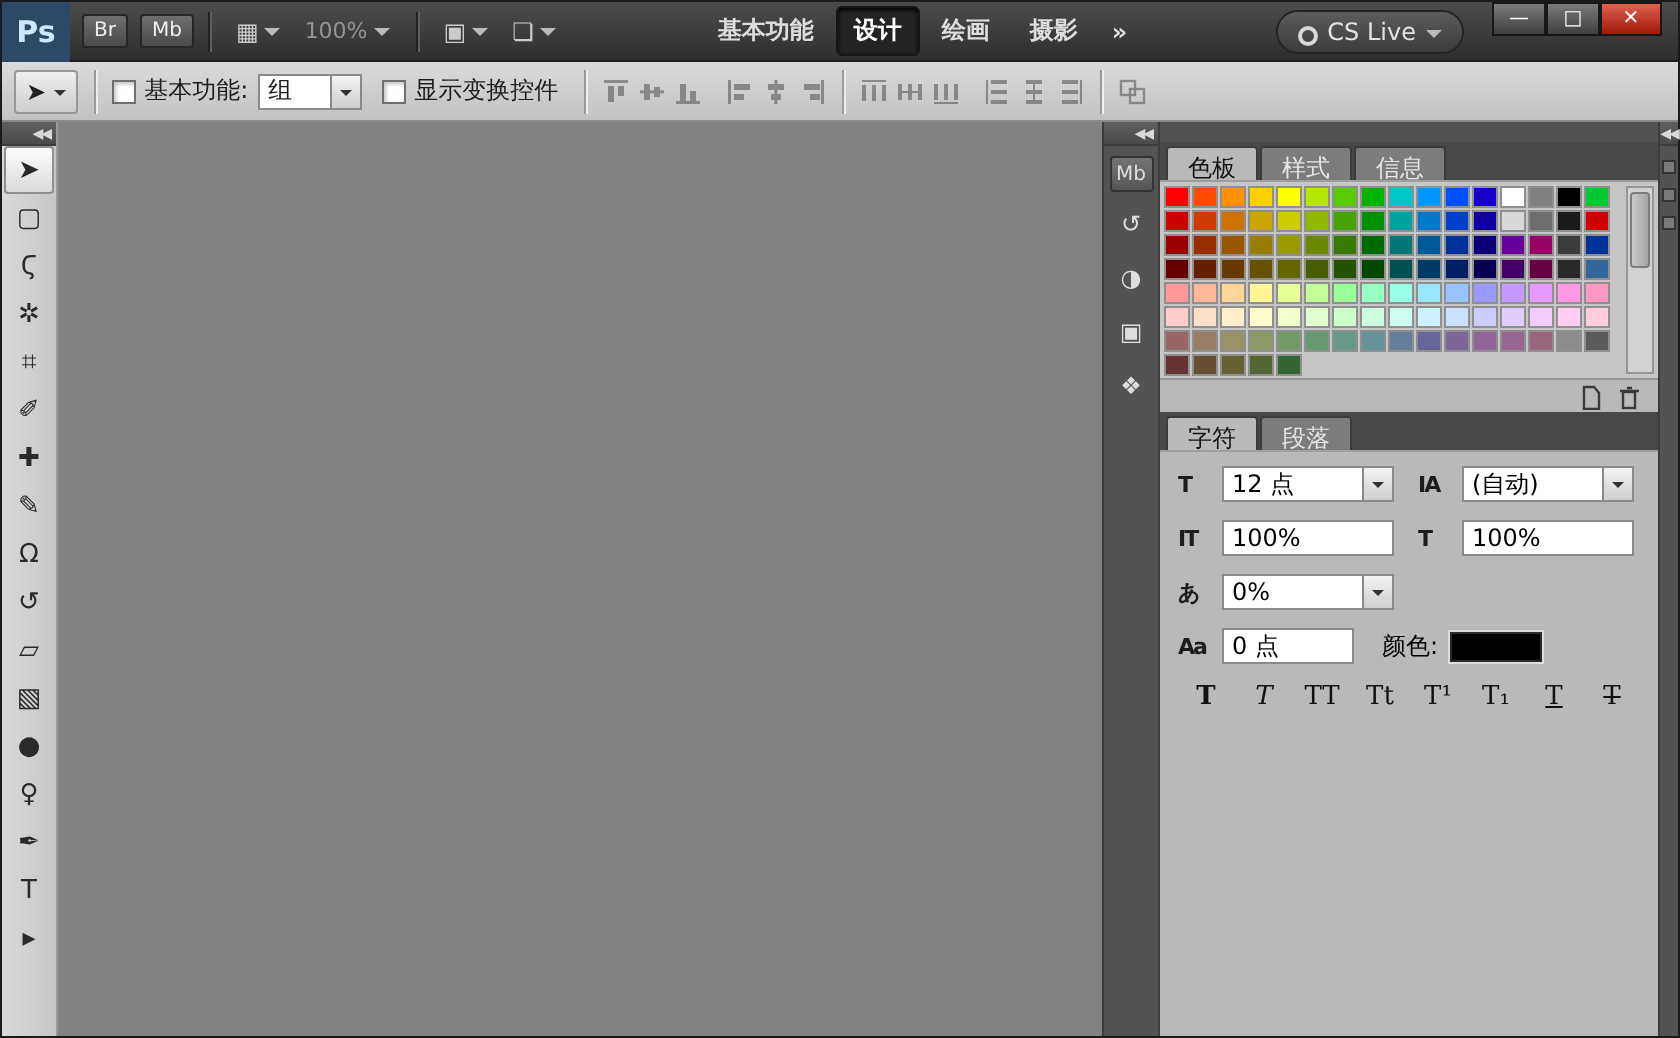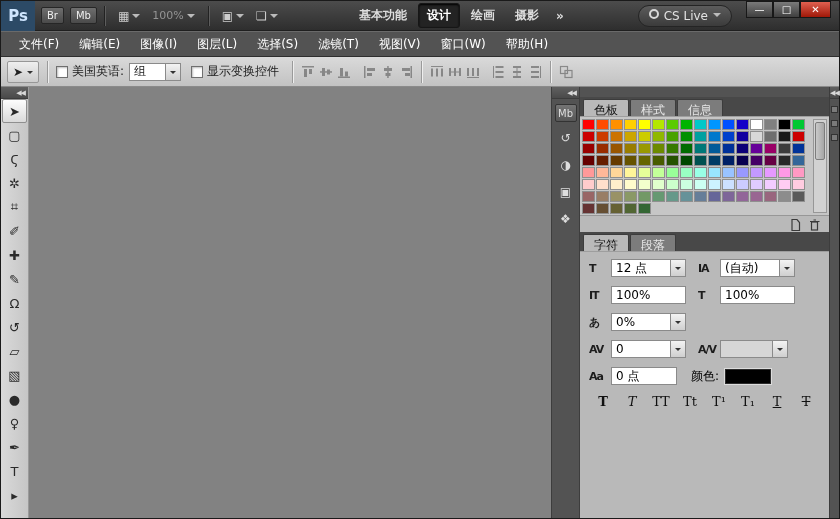--- a/index.html
+++ b/index.html
@@ -13,21 +13,21 @@
   .tb-btn { height:17px; margin-left:6px; padding:0 5px; background:linear-gradient(#6e6e6e,#4a4a4a); border:1px solid #262626; border-radius:2px; color:#eee; font-size:10px; display:flex; align-items:center; }
   .tb-sep { width:1px; height:20px; background:#222; margin:0 7px; box-shadow:1px 0 0 #5d5d5d; }
   .tb-icon { display:flex; align-items:center; gap:3px; padding:0 6px; color:#ccc; font-size:12px; }
   .tb-icon.zoomed { color:#949494; font-size:11px; }
   .caret { width:0; height:0; border:4px solid transparent; border-top-color:#bbb; margin-top:4px; }
   .flex-sp { flex:1; }
   .ws-group { display:flex; gap:2px; }
   .ws { padding:4px 9px; font-weight:bold; font-size:12px; color:#ddd; border-radius:3px; cursor:default; }
   .ws.active { background:#232323; color:#fff; border:1px solid #161616; box-shadow:inset 0 1px 2px #000; padding:3px 8px; }
   .ws-more { padding:0 8px; font-weight:bold; color:#ddd; }
-  .cslive { display:flex; align-items:flex-start; gap:5px; background:linear-gradient(#5c5c5c,#3b3b3b); border:1px solid #242424; border-radius:11px; padding:3px 10px; margin-right:14px; font-size:12px; color:#e2e2e2; }
+  .cslive { display:flex; align-items:flex-end; gap:5px; background:linear-gradient(#5c5c5c,#3b3b3b); border:1px solid #242424; border-radius:11px; padding:3px 10px; margin-right:14px; font-size:12px; color:#e2e2e2; }
   .ring { width:10px; height:10px; border:2px solid #d8d8d8; border-radius:50%; }
   .win-group { display:flex; margin-right:8px; align-self:flex-start; }
   .win { width:27px; height:17px; background:linear-gradient(#7a7a7a,#3f3f3f); border:1px solid #181818; color:#fff; font-size:10px; display:flex; align-items:center; justify-content:center; }
   .win.close { background:linear-gradient(#e06050,#a01808); width:31px; }
 
   
   .menubar { height:26px; flex:0 0 26px; background:#535353; border-top:1px solid #6a6a6a; border-bottom:1px solid #2e2e2e; display:flex; align-items:center; padding-left:8px; color:#fff; }
   .menu-item { padding:0 10px; font-size:12px; }
 
   
@@ -76,21 +76,21 @@
   .sw-scroll { width:14px; background:#d2d2d2; border:1px solid #979797; position:relative; }
   .sw-thumb { position:absolute; top:2px; left:1px; right:1px; height:38px; background:linear-gradient(90deg,#c9c9c9,#a6a6a6); border:1px solid #7c7c7c; border-radius:2px; }
   .sw-footer { height:17px; background:#b9b9b9; border-top:1px solid #979797; display:flex; align-items:center; justify-content:flex-end; gap:7px; padding:0 8px; }
   .sw-footer svg { display:block; }
 
   .character { flex:1; display:flex; flex-direction:column; min-height:0; }
   .char-body { flex:1; background:#b9b9b9; border-top:1px solid #9e9e9e; padding:7px 9px 0; overflow:hidden; }
   .crow { display:flex; align-items:center; margin-bottom:9px; }
   .cic { width:22px; font-size:11px; font-weight:bold; color:#1d1d1d; letter-spacing:-1px; flex:0 0 22px; }
   .cic.r { margin-left:12px; }
-  .w136 { width:138px; } .w70 { width:72px; } .w72 { width:75px; } .w66 { width:68px; } .w64 { width:66px; }
+  .w136 { width:138px; } .w70 { width:72px; } .w72 { width:86px; } .w66 { width:68px; } .w64 { width:66px; }
   .w116 { width:118px; } .w58 { width:60px; }
   .plain-input { background:#fff; border:1px solid #8a8a8a; height:18px; padding:0 4px; display:flex; align-items:center; }
   .color-label { margin:0 6px 0 14px; font-size:12px; }
   .colorchip { width:46px; height:15px; border:1px solid #2b2b2b; box-shadow:0 0 0 1px #dcdcdc; }
   .fmt-row { display:flex; justify-content:space-between; padding:0 4px; }
   .fmt { width:20px; text-align:center; font-family:"DejaVu Serif","Liberation Serif",serif; font-size:13px; color:#111; }
   .fmt.fb { font-weight:bold; }
   .fmt.fi { font-style:italic; }
   .fmt.fu { text-decoration:underline; }
   .fmt.fs { text-decoration:line-through; }
@@ -144,40 +144,29 @@
       <span>CS Live</span>
       <span class="caret"></span>
     </div>
     <div class="win-group">
       <div class="win">—</div>
       <div class="win">□</div>
       <div class="win close">✕</div>
     </div>
   </div>
 
-  <div class="menubar">
-      <span class="menu-item">文件(F)</span>
-      <span class="menu-item">编辑(E)</span>
-      <span class="menu-item">图像(I)</span>
-      <span class="menu-item">图层(L)</span>
-      <span class="menu-item">选择(S)</span>
-      <span class="menu-item">滤镜(T)</span>
-      <span class="menu-item">视图(V)</span>
-      <span class="menu-item">窗口(W)</span>
-      <span class="menu-item">帮助(H)</span>
-    </div>
 
   <div class="optionsbar">
     <div class="preset">
       <span class="tglyph">➤</span>
       <span class="dcaret"></span>
     </div>
     <div class="ob-sep"></div>
     <span class="cb"></span>
-    <span class="ob-label">美国英语:</span>
+    <span class="ob-label">基本功能:</span>
     <div class="combo w-group">
       <span class="val">组</span>
       <span class="arr"></span>
     </div>
     <span class="cb"></span>
     <span class="ob-label">显示变换控件</span>
     <div class="ob-sep"></div>
 
     <div class="obgrp disabled">
       <span class="ob-icon">
@@ -572,32 +561,20 @@
               </div>
           </div>
           <div class="crow">
             <span class="cic">あ</span>
             <div class="combo w72">
                 <span class="val">0%</span>
                 <span class="arr"></span>
               </div>
           </div>
           <div class="crow">
-            <span class="cic">AV</span>
-            <div class="combo w72">
-                <span class="val">0</span>
-                <span class="arr"></span>
-              </div>
-            <span class="cic r">A∕V</span>
-            <div class="combo w66 disabled">
-                <span class="val"></span>
-                <span class="arr"></span>
-              </div>
-          </div>
-          <div class="crow">
             <span class="cic">Aa</span>
             <div class="plain-input w64">
                 <span>0 点</span>
               </div>
             <span class="color-label">颜色:</span>
             <div class="colorchip" style="background: rgb(0, 0, 0);"></div>
           </div>
           <div class="crow fmt-row">
               <span class="fmt fb">T</span>
               <span class="fmt fi">T</span>

